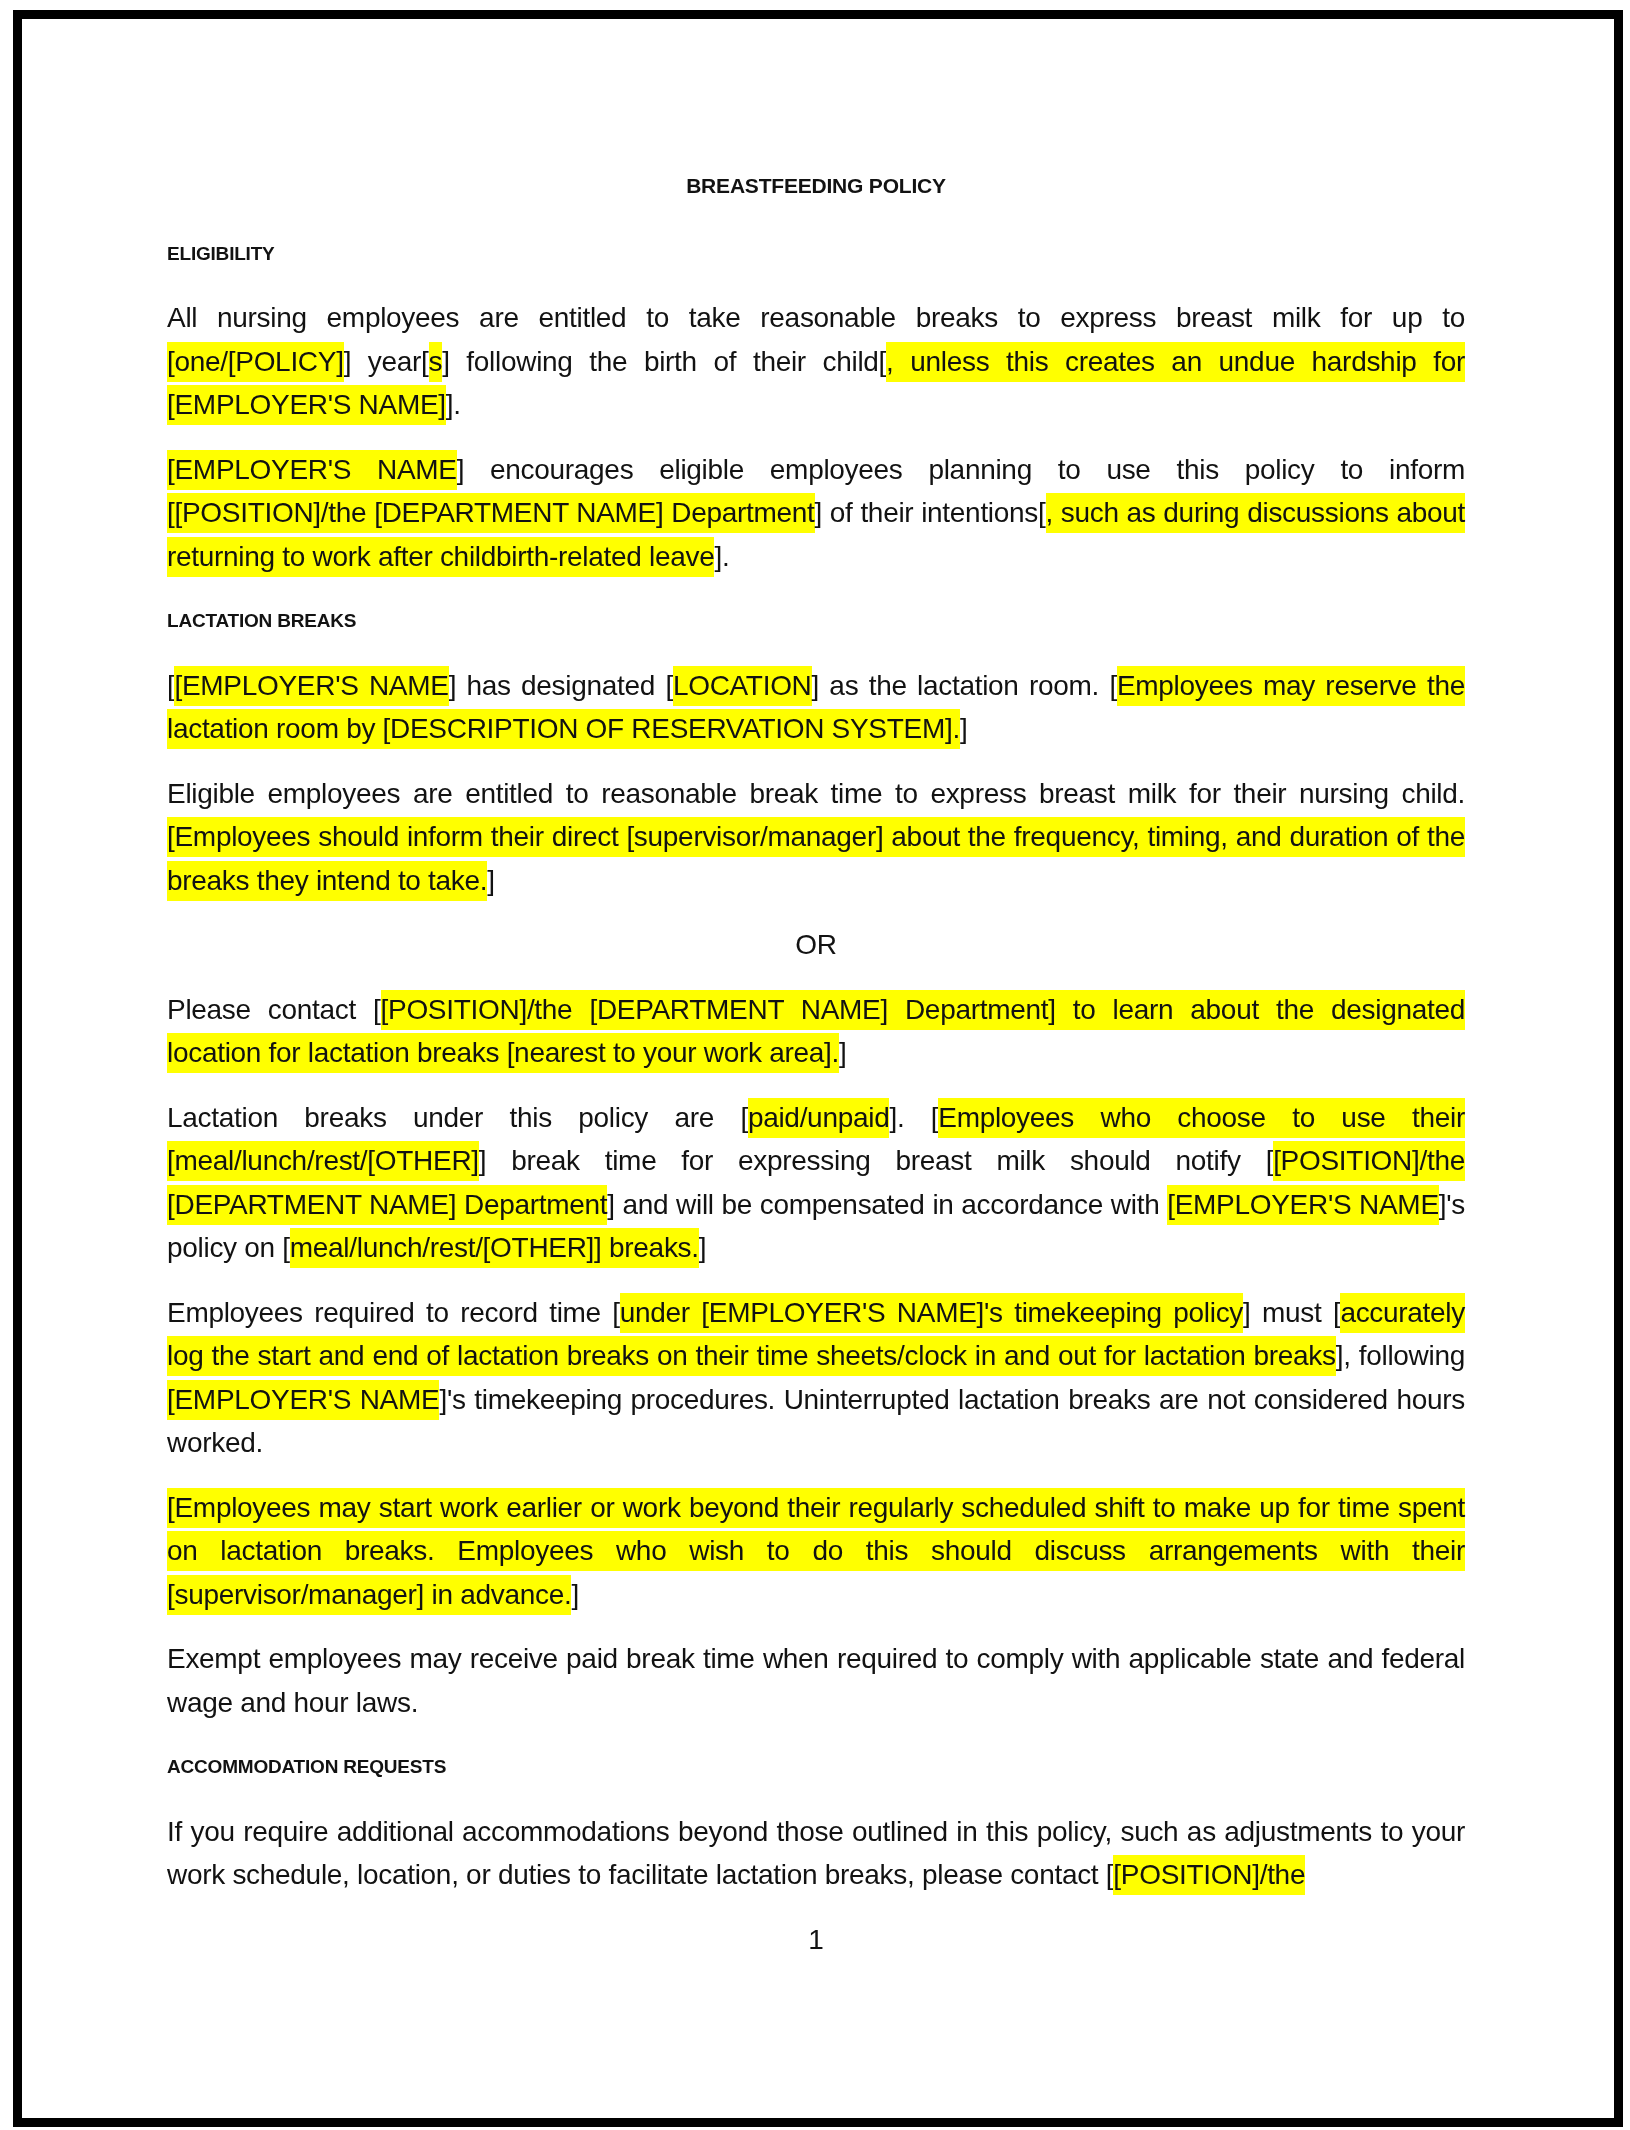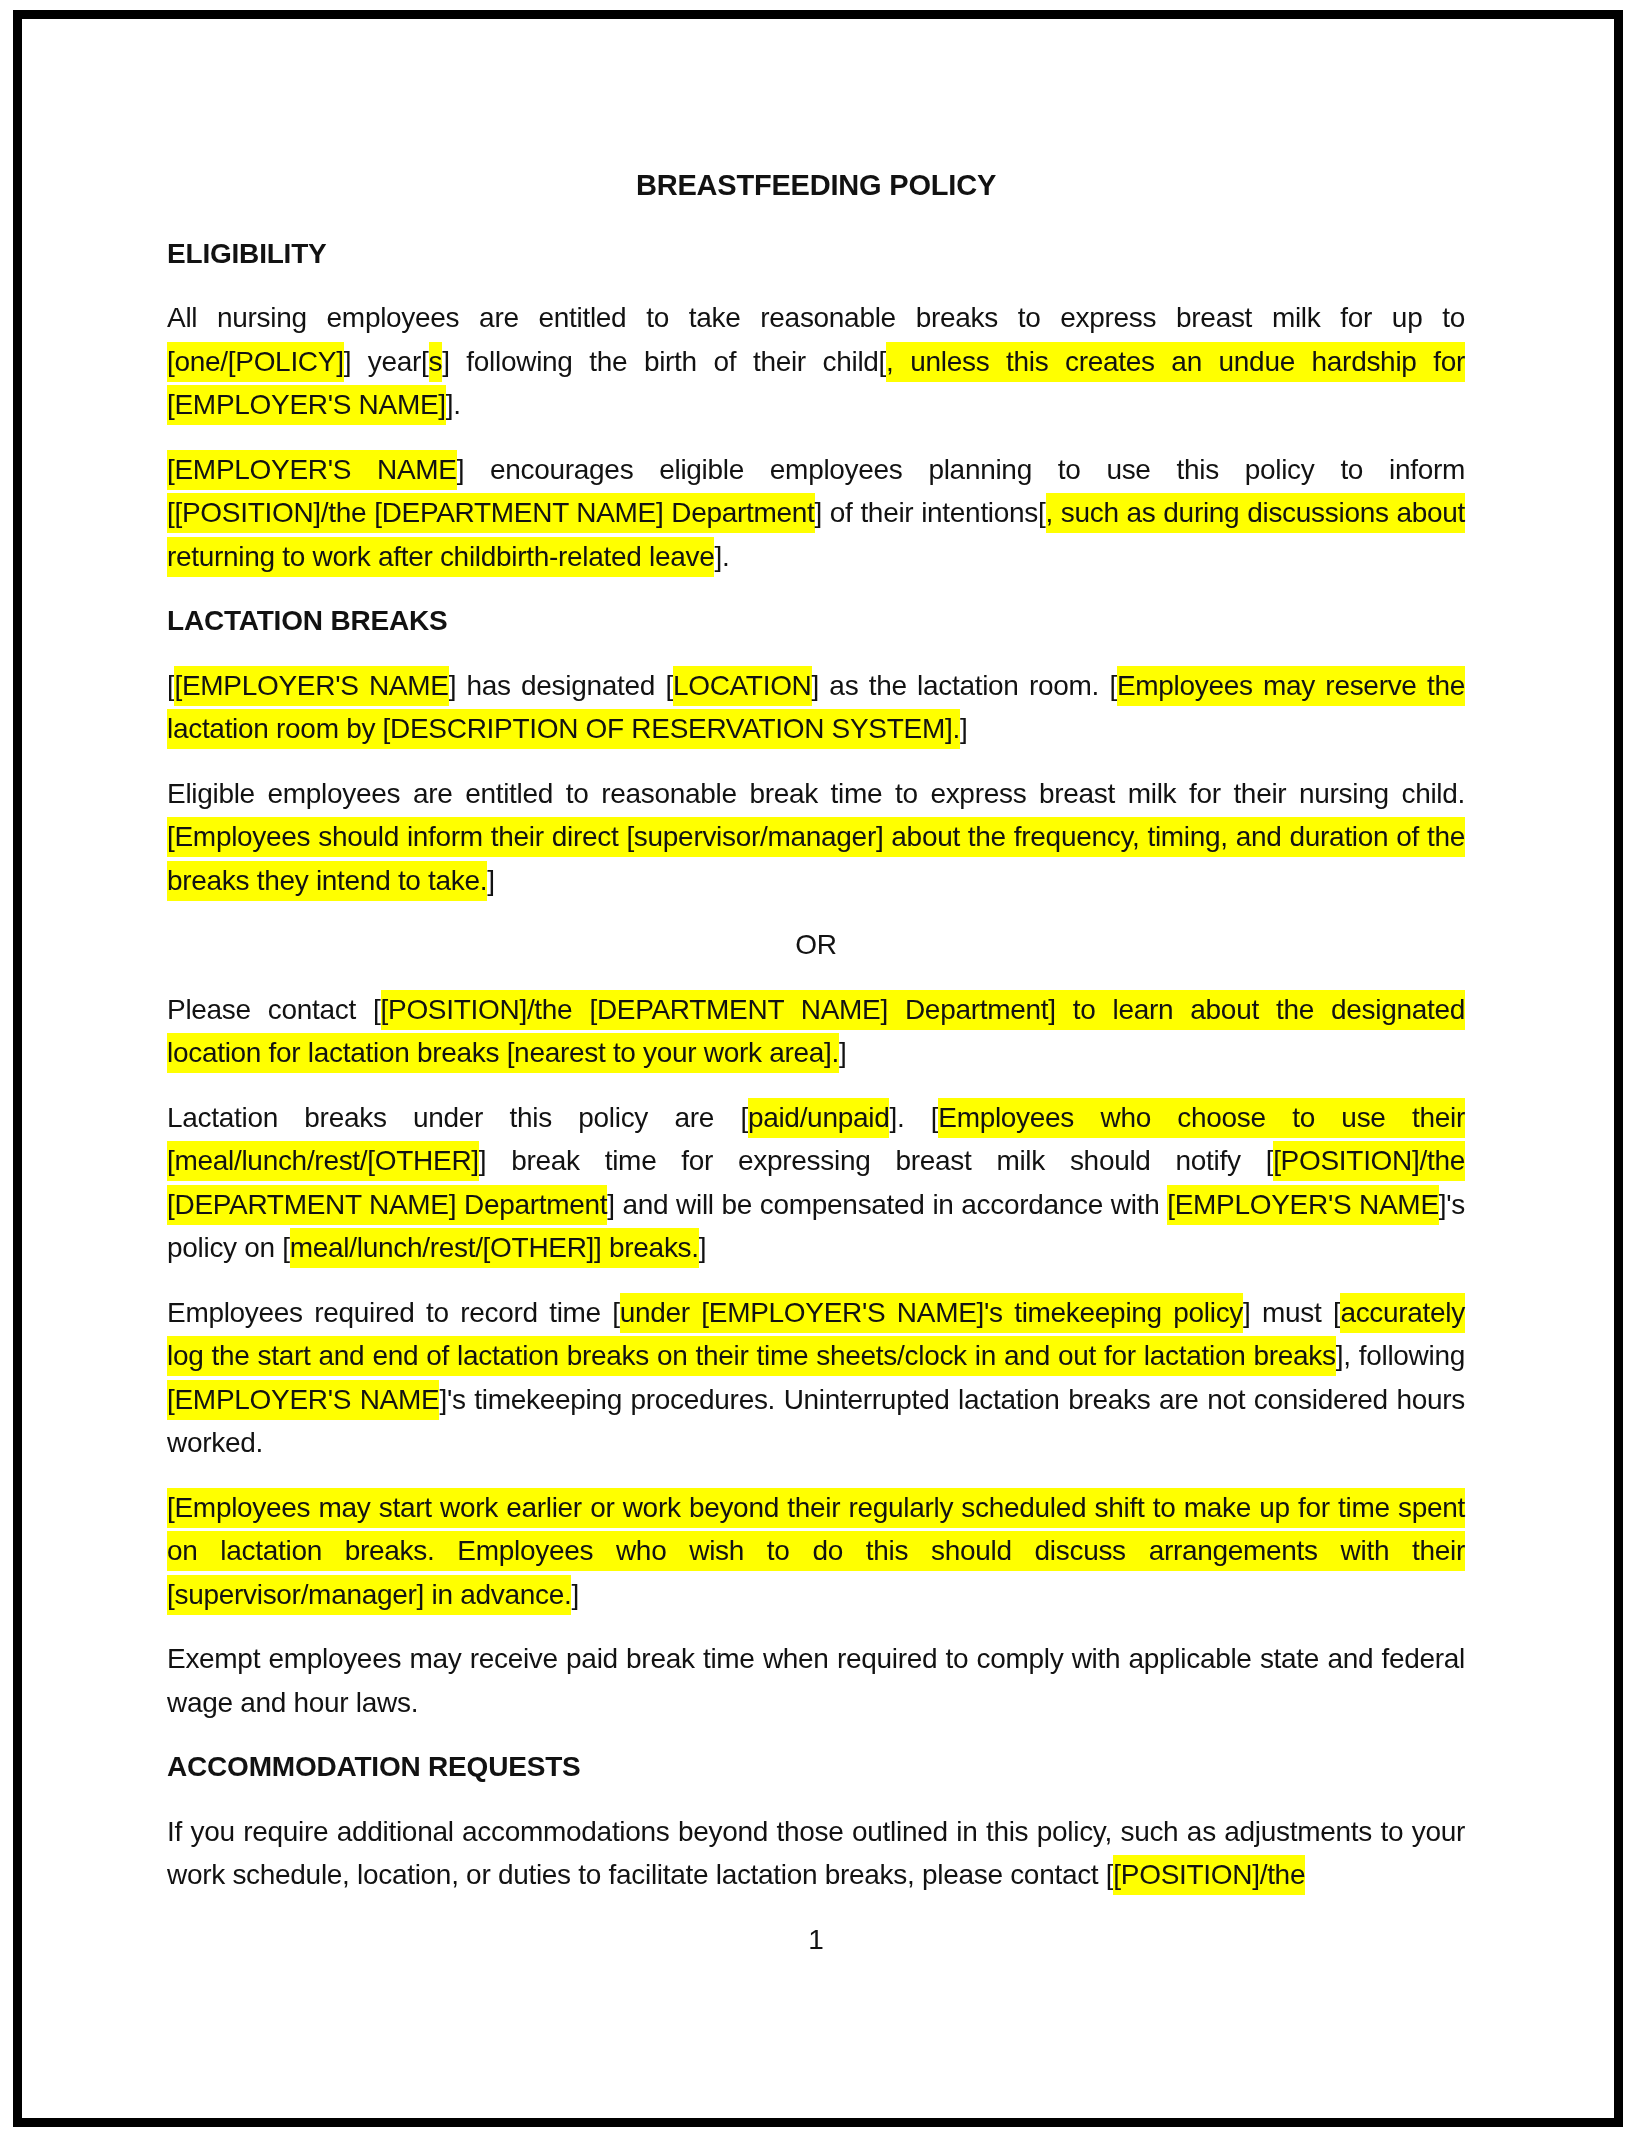--- a/index.html
+++ b/index.html
@@ -20,27 +20,27 @@
   }
   .content {
     position: absolute;
     left: 167px;
     top: 164px;
     width: 1298px;
   }
   .doc-title {
     text-align: center;
     font-weight: 700;
-    font-size: 29px;
+    font-size: 21px;
     line-height: 43.5px;
     margin: 0 0 24px 0;
     letter-spacing: -0.2px;
   }
   .sec-heading {
-    font-size: 28px;
+    font-size: 19px;
     font-weight: 700;
     line-height: 43.5px;
     margin: 0 0 21px 0;
     letter-spacing: -0.2px;
   }
   .para {
     font-size: 28px;
     line-height: 43.5px;
     margin: 0 0 21px 0;
     text-align: justify;

